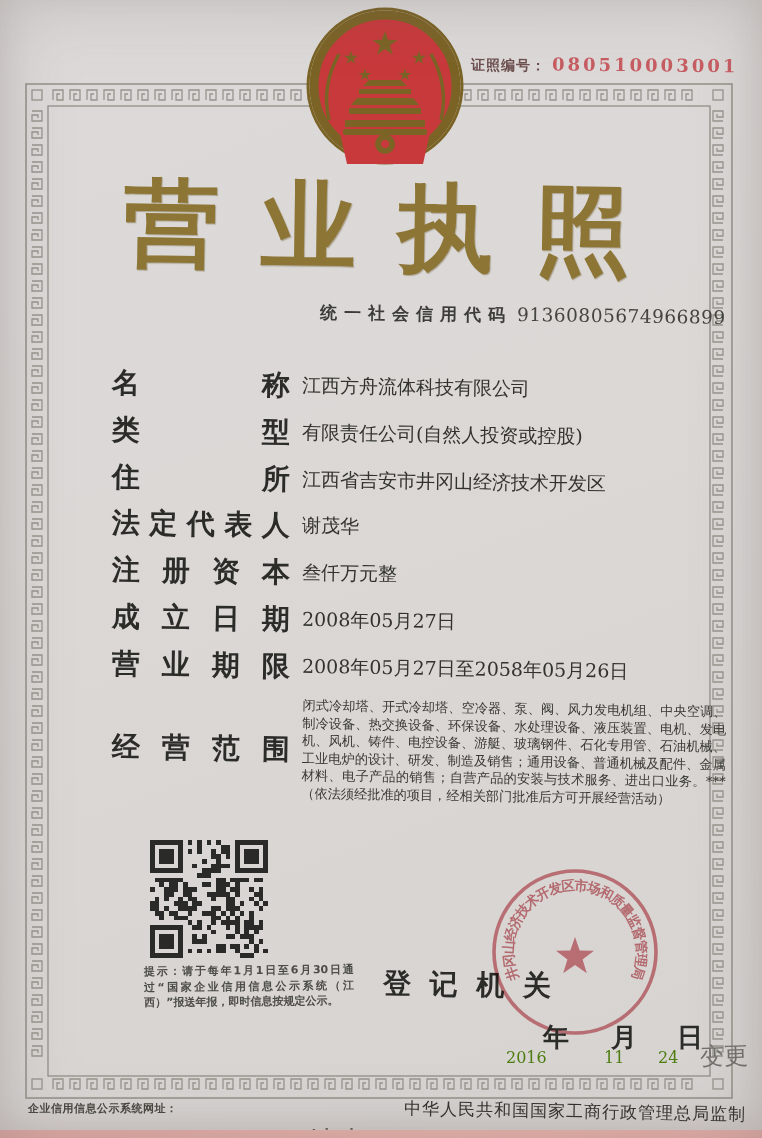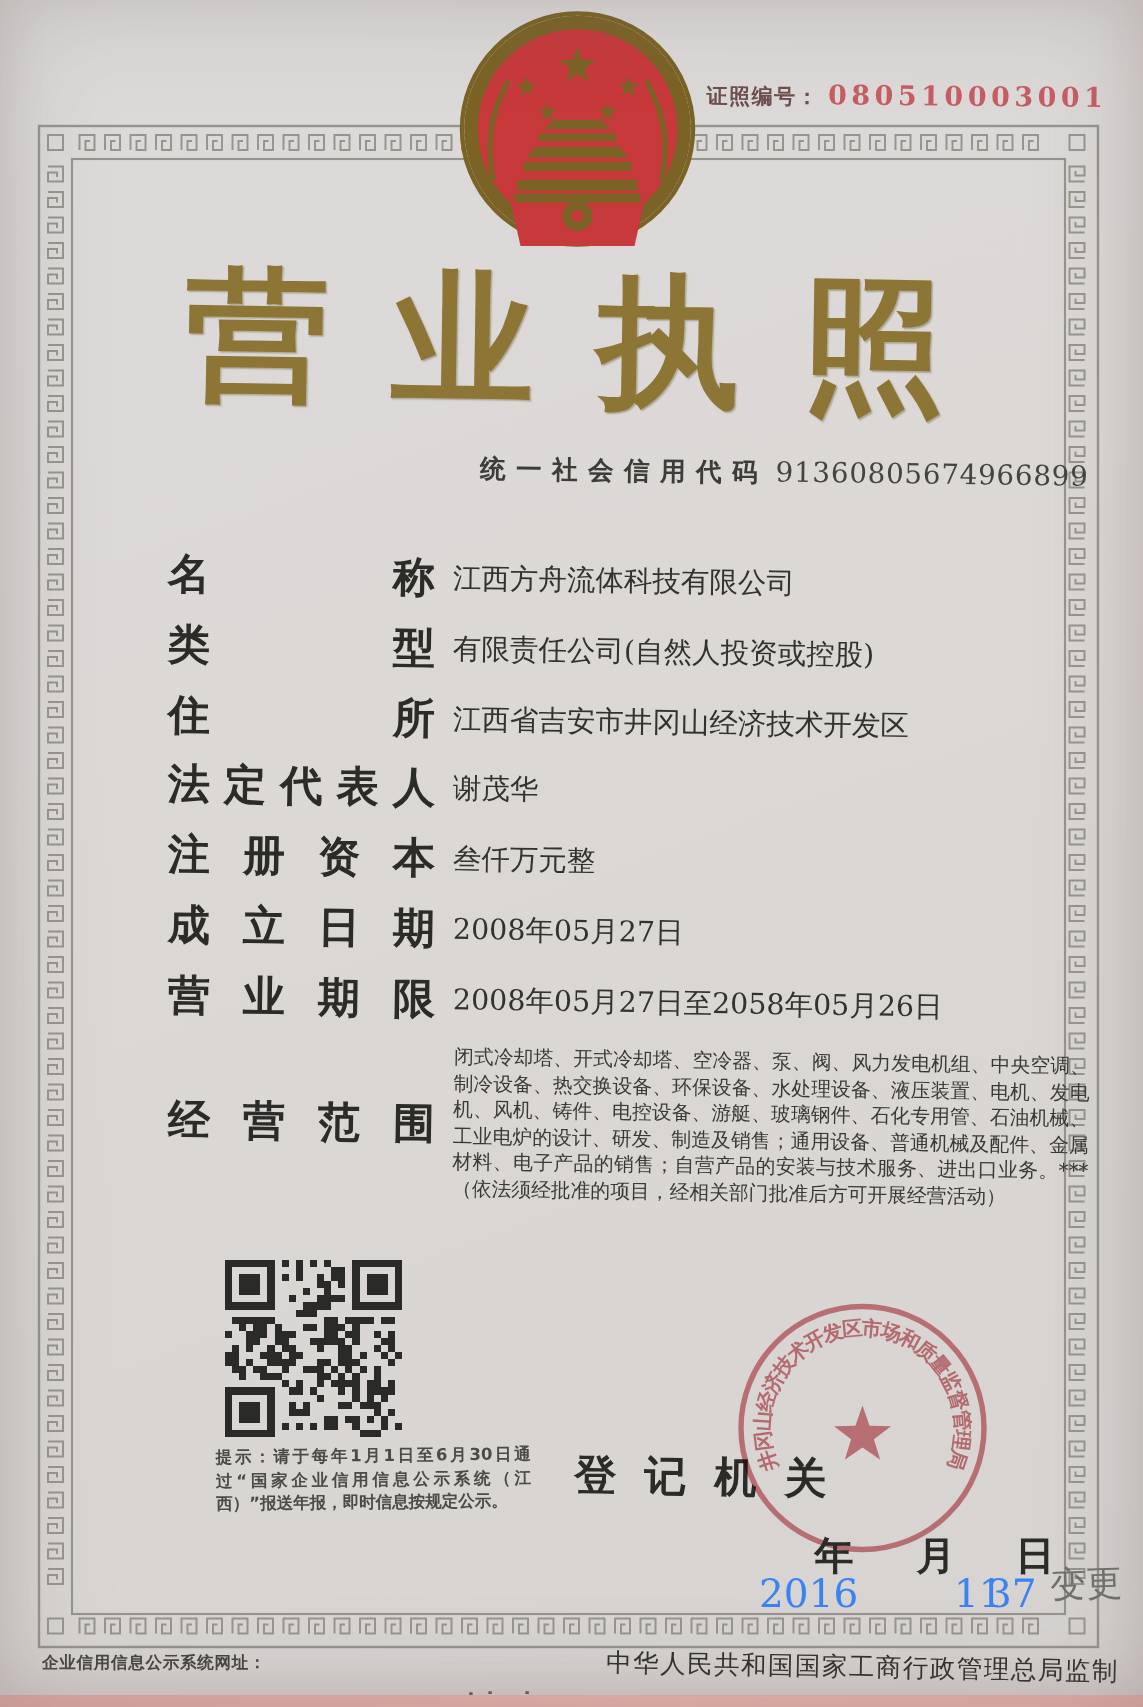--- a/index.html
+++ b/index.html
@@ -31,23 +31,23 @@
   .spread{display:flex;justify-content:space-between;}
   .value{margin-left:12px;font-size:19px;color:#33332e;font-family:"DejaVu Serif","Liberation Serif",serif;white-space:nowrap;}
   .value-scope{margin-left:12px;width:424px;font-size:13.2px;line-height:17.6px;
     color:#3a3a34;font-family:"DejaVu Serif","Liberation Serif",serif;text-align:justify;white-space:normal;}
   .qr-svg{left:150px;top:840px;}
   .notice{position:absolute;left:144px;top:963px;width:210px;font-size:11px;line-height:15.5px;
     font-weight:bold;color:#4c4c46;text-align:justify;transform:rotate(-.6deg);}
   .registry{position:absolute;left:383px;top:966px;width:168px;font-size:28px;font-weight:600;color:#2b2b28;transform:rotate(.8deg);}
   .seal-svg{left:455px;top:835px;width:250px;height:230px;mix-blend-mode:multiply;opacity:.88;}
   .date-label{position:absolute;font-size:26px;font-weight:600;color:#2b2b28;}
-  .date-value{position:absolute;font-size:26px;color:#3b82f6;font-family:"DejaVu Serif","Liberation Serif",serif;}
+  .date-value{position:absolute;font-size:16px;color:#4d7c0f;font-family:"DejaVu Serif","Liberation Serif",serif;}
   .y-lbl{left:543px;top:1020px;} .m-lbl{left:611px;top:1020px;} .d-lbl{left:677px;top:1020px;}
-  .y-val{left:506px;top:1048px;} .m-val{left:604px;top:1048px;margin-left:32px;} .d-val{left:658px;top:1048px;}
+  .y-val{left:506px;top:1048px;} .m-val{left:604px;top:1048px;} .d-val{left:658px;top:1048px;}
   .annotation{position:absolute;left:700px;top:1040px;font-size:24px;color:#71716c;
     font-family:"DejaVu Serif","Liberation Serif",serif;transform:rotate(-2deg);}
   .footer-left{position:absolute;left:28px;top:1101px;font-size:11px;font-weight:bold;color:#45453f;letter-spacing:.5px;}
   .footer-right{position:absolute;right:16px;top:1100px;font-size:17px;color:#2f2f2a;letter-spacing:1px;transform:rotate(1deg);}
   .footer-url{position:absolute;left:283px;top:1126px;font-size:13px;font-weight:bold;color:#5a5a54;letter-spacing:1px;}
 </style>
 </head>
 <body>
 
 <svg class="frame-svg" id="frame" width="762" height="1138" viewBox="0 0 762 1138">
@@ -660,21 +660,21 @@
     <textPath href="#sealArc" startOffset="0" textLength="248" lengthAdjust="spacing">井冈山经济技术开发区市场和质量监督管理局</textPath>
   </text>
   <polygon fill="#d4737b" points="575,937 570.3,950.5 556,950.8 567.4,959.5 563.2,973.2 575,965 586.8,973.2 582.6,959.5 594,950.8 579.7,950.5"></polygon>
 </svg>
 
 <span class="date-label y-lbl">年</span>
 <span class="date-label m-lbl">月</span>
 <span class="date-label d-lbl">日</span>
 <span class="date-value y-val">2016</span>
 <span class="date-value m-val">11</span>
-<span class="date-value d-val">37</span>
+<span class="date-value d-val">24</span>
 
 <div class="annotation">变更</div>
 
 <div class="footer-left">企业信用信息公示系统网址：</div>
 <div class="footer-url">gsxt.jxaic.gov.cn</div>
 <div class="footer-right">中华人民共和国国家工商行政管理总局监制</div>
 
 <div class="bottom-strip"></div>
 <div class="vignette"></div>
 

